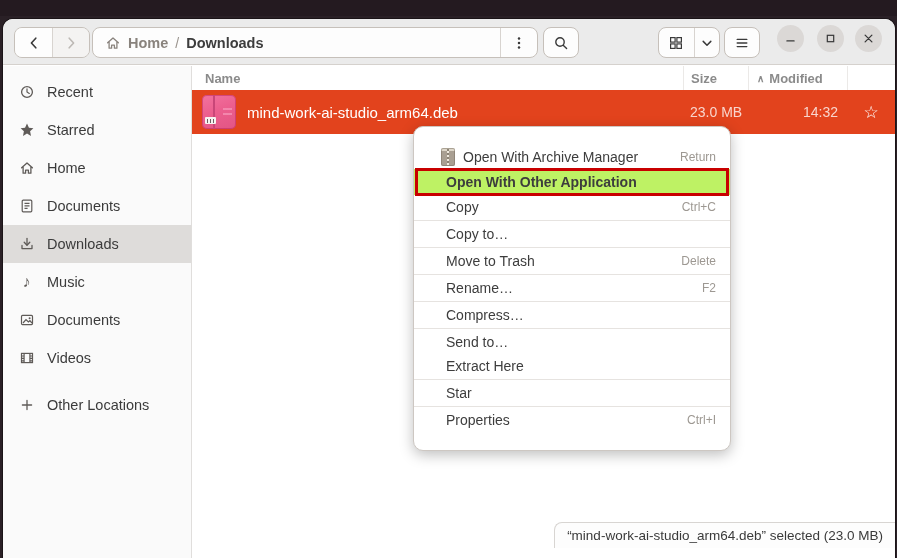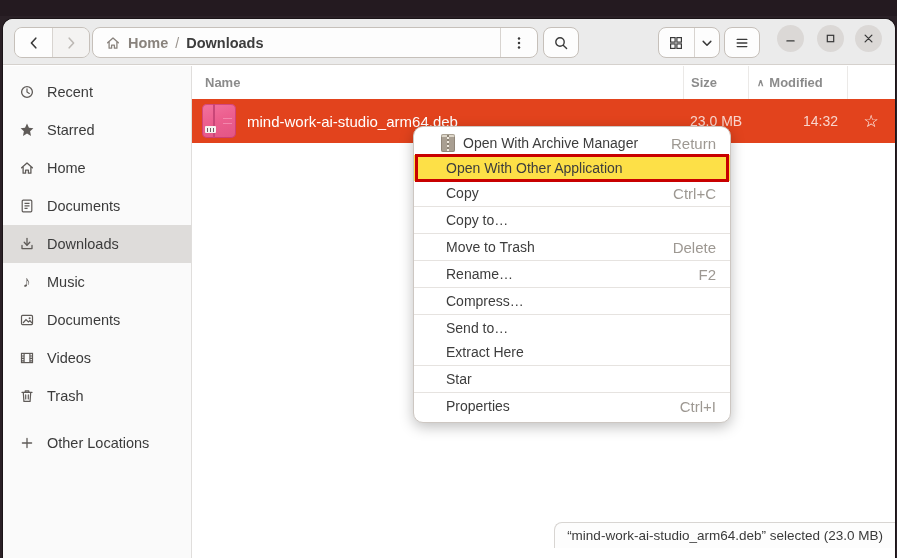--- a/index.html
+++ b/index.html
@@ -48,21 +48,21 @@
   .body-row { position:absolute; top:47px; left:0; right:0; bottom:0; display:flex; }
   .sidebar { width:189px; background:#fafafa; border-right:1px solid #e0dedc;
     padding-top:7px; display:flex; flex-direction:column; }
   .side-item { height:38px; display:flex; align-items:center; gap:12px;
     padding:0 0 0 15px; color:#3b3b3b; font-size:14.5px; cursor:pointer; }
   .side-item .icon { width:17px; color:#5f5b58; font-size:15px; }
   .side-item.selected { background:#dedcda; }
   .side-item.push { margin-top:9px; }
 
   .main { flex:1; position:relative; background:#ffffff; }
-  .list-header { display:flex; height:33px; align-items:center;
+  .list-header { display:flex; height:24px; align-items:center;
     color:#8b8b8b; font-size:13px; font-weight:bold; }
   .col-name { flex:1; padding-left:13px; }
   .col-size { width:65px; padding-left:7px; border-left:1px solid #ebe9e7; height:100%; display:flex; align-items:center; }
   .col-mod { width:99px; padding-left:8px; border-left:1px solid #ebe9e7; height:100%; display:flex; align-items:center; gap:5px; }
   .col-star { width:48px; border-left:1px solid #ebe9e7; height:100%; }
   .sort-caret { font-size:10px; color:#8b8b8b; }
 
   .file-row { display:flex; height:44px; align-items:center; color:#ffffff;
     font-size:15px; cursor:pointer; }
   .file-row.selected { background:var(--sel-orange); }
@@ -80,27 +80,27 @@
   .deb-stripes { position:absolute; right:4px; top:12px; width:9px; height:8px;
     background:repeating-linear-gradient(0deg,#f48bb0 0 1.5px,transparent 1.5px 5px); opacity:.9; }
   .dim-cell { color:rgba(255,255,255,.78); font-size:14px; }
   .file-row .col-mod { justify-content:flex-end; padding-right:9px; }
   .star-cell { display:flex; align-items:center; justify-content:center; width:48px; }
   .star-glyph { color:#ffffff; font-size:17px; line-height:1; }
 
   
   .context-menu { position:absolute; left:410px; top:107px; width:318px;
     background:#ffffff; border:1px solid #cdc7c2; border-radius:10px;
-    box-shadow:0 4px 14px rgba(0,0,0,.25); padding:4px 0; z-index:20; }
+    box-shadow:0 4px 14px rgba(0,0,0,.25); padding:18px 0; z-index:20; }
   .menu-item { position:relative; height:24px; display:flex; align-items:center;
     padding:0 14px 0 32px; font-size:14px; color:#3d3d3d; cursor:pointer; }
   .menu-item.has-icon { padding-left:27px; }
   .menu-item .mi-label { flex:1; white-space:nowrap; }
-  .menu-item .mi-accel { color:#9d9892; font-size:15px; }
-  .menu-item.highlighted { background:#fde047; height:26px; }
+  .menu-item .mi-accel { color:#9d9892; font-size:12px; }
+  .menu-item.highlighted { background:#bef264; height:26px;font-weight:bold; }
   .annotation-box { position:absolute; left:1px; right:1px; top:-1px; bottom:-1px;
     border:3px solid var(--ann-red); pointer-events:none; }
   .menu-sep { height:1px; background:#e6e3e0; margin:1px 0; }
   .archive-icon { width:14px; height:18px; margin-right:8px; border-radius:2px; flex:none;
     background:linear-gradient(#ddd6c9 0 3px,#a99f92 3px); position:relative;
     box-shadow:inset 0 0 0 1px rgba(120,110,95,.5); }
   .archive-icon::before { content:""; position:absolute; left:6px; top:1px; bottom:1px; width:2px;
     background:repeating-linear-gradient(0deg,#efe9dd 0 2px,#8d8375 2px 4px); }
 
   
@@ -288,30 +288,20 @@
           <div class="side-item">
             <span class="icon">
               <svg viewBox="0 0 16 16" xmlns="http://www.w3.org/2000/svg">
                 <g fill="none" stroke="currentColor" stroke-width="1.2">
                   <rect x="2.5" y="3.4" width="11" height="9.2"></rect>
                   <path d="M5.1 3.4 V12.6 M10.9 3.4 V12.6 M2.5 6 H5.1 M2.5 8.4 H5.1 M2.5 10.8 H5.1 M10.9 6 H13.5 M10.9 8.4 H13.5 M10.9 10.8 H13.5"></path>
                 </g>
               </svg>
             </span>
             <span>Videos</span>
-          </div>
-          <div class="side-item">
-            <span class="icon">
-              <svg viewBox="0 0 16 16" xmlns="http://www.w3.org/2000/svg">
-                <g fill="none" stroke="currentColor" stroke-linecap="round" stroke-linejoin="round" stroke-width="1.2">
-                  <path d="M3 4.4 H13 M6.2 4.4 V2.9 H9.8 V4.4 M4.3 4.4 L4.9 13.4 H11.1 L11.7 4.4 M6.7 6.9 V11 M9.3 6.9 V11"></path>
-                </g>
-              </svg>
-            </span>
-            <span>Trash</span>
           </div>
           <div class="side-item push">
             <span class="icon">
               <svg viewBox="0 0 16 16" xmlns="http://www.w3.org/2000/svg">
                 <path d="M8 3.4 V12.6 M3.4 8 H12.6" stroke="currentColor" stroke-width="1.3" stroke-linecap="round"></path>
               </svg>
             </span>
             <span>Other Locations</span>
           </div>
         </div>

